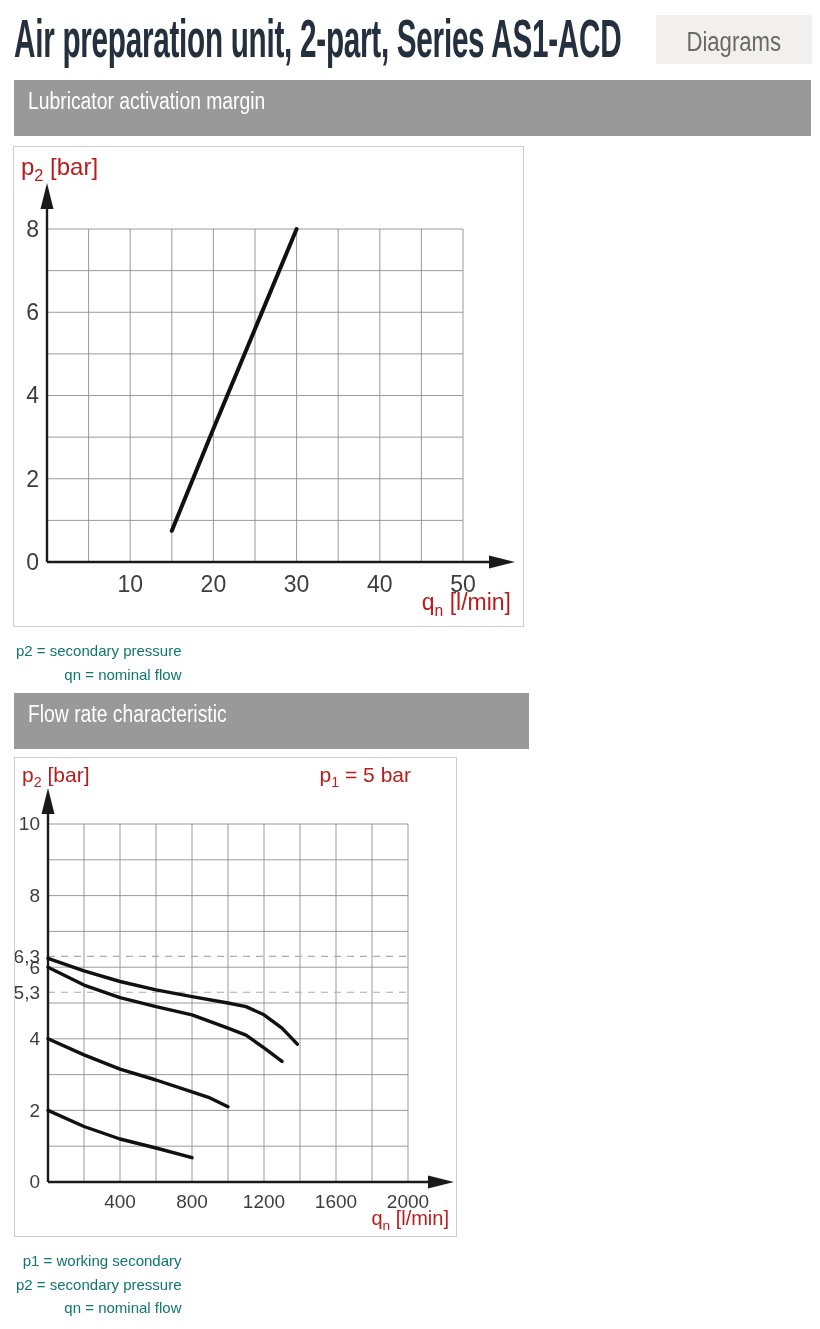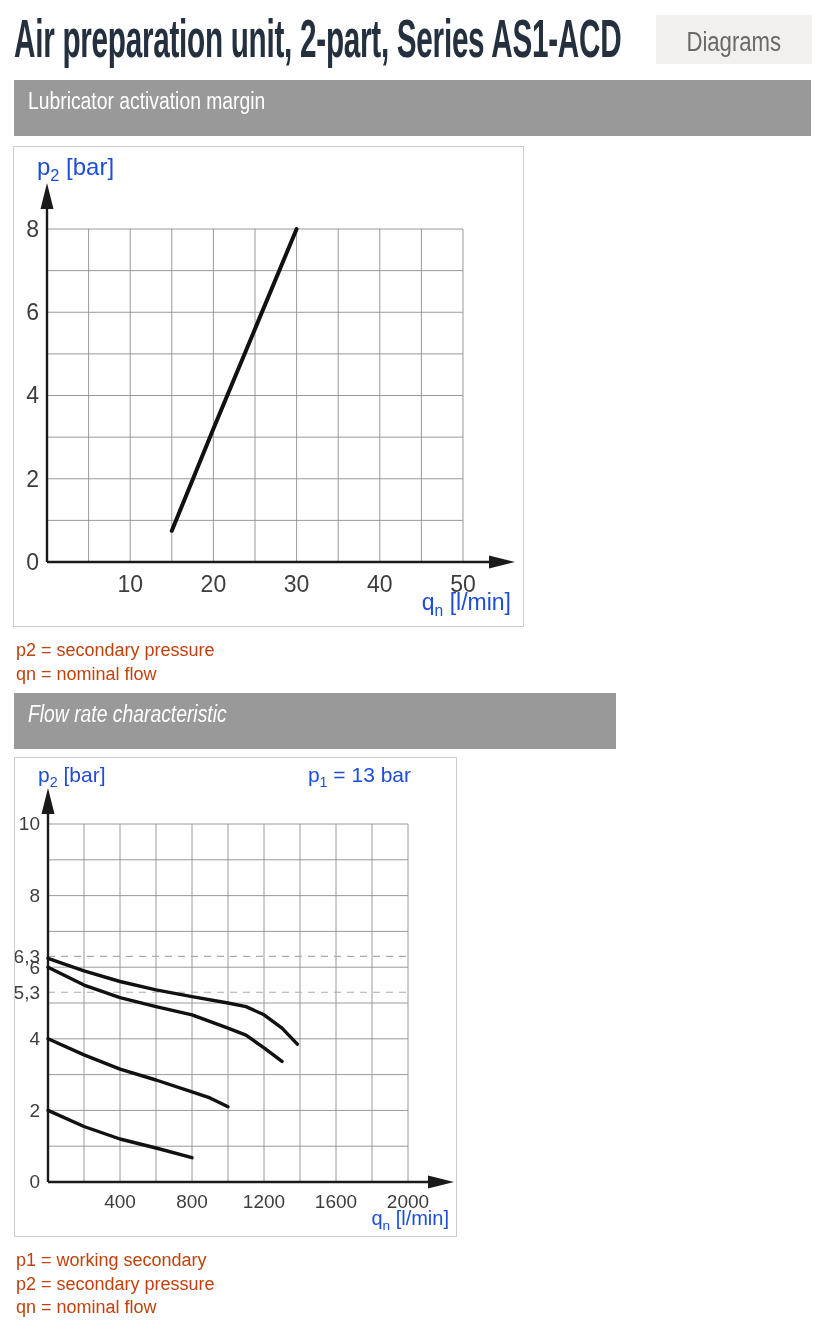--- a/index.html
+++ b/index.html
@@ -24,43 +24,43 @@
   }
   .tab .cond { transform:scaleX(0.82); transform-origin:50% 50%; }
 
   
   .section-bar {
     position:absolute; left:14px; height:56px; background:#999999;
     color:#ffffff; font-size:23px; padding:8px 12px 0 14px;
   }
   .section-bar .cond { transform:scaleX(0.84); }
   .bar-1 { top:80px; width:797px; }
-  .bar-2 { top:693px; width:602px;font-style:italic; }
+  .bar-2 { top:693px; width:515px; }
 
   
   .chart-box {
     position:absolute; background:#ffffff; border:1px solid #cccccc;
   }
   .chart-box-1 { left:13px; top:146px; width:511px; height:481px; }
   .chart-box-2 { left:14px; top:757px; width:443px; height:480px; }
   .chart-box svg { position:absolute; left:0; top:0; }
   svg text { font-family:"Liberation Sans", sans-serif; fill:#3d3d3d; }
 
   .axis-label {
-    position:absolute; color:#1d4ed8; white-space:nowrap;margin-left:16px;
+    position:absolute; color:#b91c1c; white-space:nowrap;
   }
   .axis-label sub { font-size:68%; }
   .c1-ylabel { left:7px;  top:6px;   font-size:24px; }
   .c1-xlabel { right:12px; top:442px; font-size:23px; }
   .c2-ylabel { left:7px;  top:5px;   font-size:21px; }
   .c2-annot  { right:45px; top:5px;  font-size:21px; }
   .c2-xlabel { right:7px; top:449px; font-size:20px; }
 
   
-  .legend { position:absolute; left:16px; color:#c2410c; font-size:18px; }
+  .legend { position:absolute; left:16px; color:#0f766e; font-size:15px;text-align:right; }
   .legend-1 { top:639px; }
   .legend-2 { top:1249px; }
   .legend div { line-height:23.5px; }
 </style>
 </head>
 <body>
 
 <div class="page">
 
   <h1 class="page-title"><span class="cond">Air preparation unit, 2-part, Series AS1-ACD</span></h1>
@@ -160,21 +160,21 @@
         <text x="25" y="287.25999999999993" font-size="19" text-anchor="end">4</text>
         <text x="25" y="215.66000000000003" font-size="19" text-anchor="end">6</text>
         <text x="25" y="144.05999999999997" font-size="19" text-anchor="end">8</text>
         <text x="25" y="72.46000000000001" font-size="19" text-anchor="end">10</text>
         <polyline points="33.0,200.3 69.0,212.8 105.0,223.5 141.0,231.8 177.0,238.6 213.0,245.0 231.0,248.6 249.0,256.8 267.0,270.1 282.3,286.2" fill="none" stroke="#111111" stroke-width="3.4" stroke-linecap="round" stroke-linejoin="round"></polyline>
         <polyline points="33.0,209.2 69.0,227.1 105.0,239.6 141.0,248.6 177.0,256.8 213.0,270.1 231.0,277.2 249.0,289.8 267.0,303.4" fill="none" stroke="#111111" stroke-width="3.4" stroke-linecap="round" stroke-linejoin="round"></polyline>
         <polyline points="33.0,280.8 69.0,296.9 105.0,311.2 141.0,322.0 177.0,333.8 195.0,339.9 213.0,348.8" fill="none" stroke="#111111" stroke-width="3.4" stroke-linecap="round" stroke-linejoin="round"></polyline>
         <polyline points="33.0,352.4 69.0,368.5 105.0,381.0 141.0,390.0 177.0,399.7" fill="none" stroke="#111111" stroke-width="3.4" stroke-linecap="round" stroke-linejoin="round"></polyline>
       </svg>
     <div class="axis-label c2-ylabel"><span>p</span><sub>2</sub><span> [bar]</span></div>
-    <div class="axis-label c2-annot"><span>p</span><sub>1</sub><span> = 13 bar</span></div>
+    <div class="axis-label c2-annot"><span>p</span><sub>1</sub><span> = 5 bar</span></div>
     <div class="axis-label c2-xlabel"><span>q</span><sub>n</sub><span> [l/min]</span></div>
   </div>
 
   <div class="legend legend-2">
     <div>p1 = working secondary</div>
     <div>p2 = secondary pressure</div>
     <div>qn = nominal flow</div>
   </div>
 
 </div>

